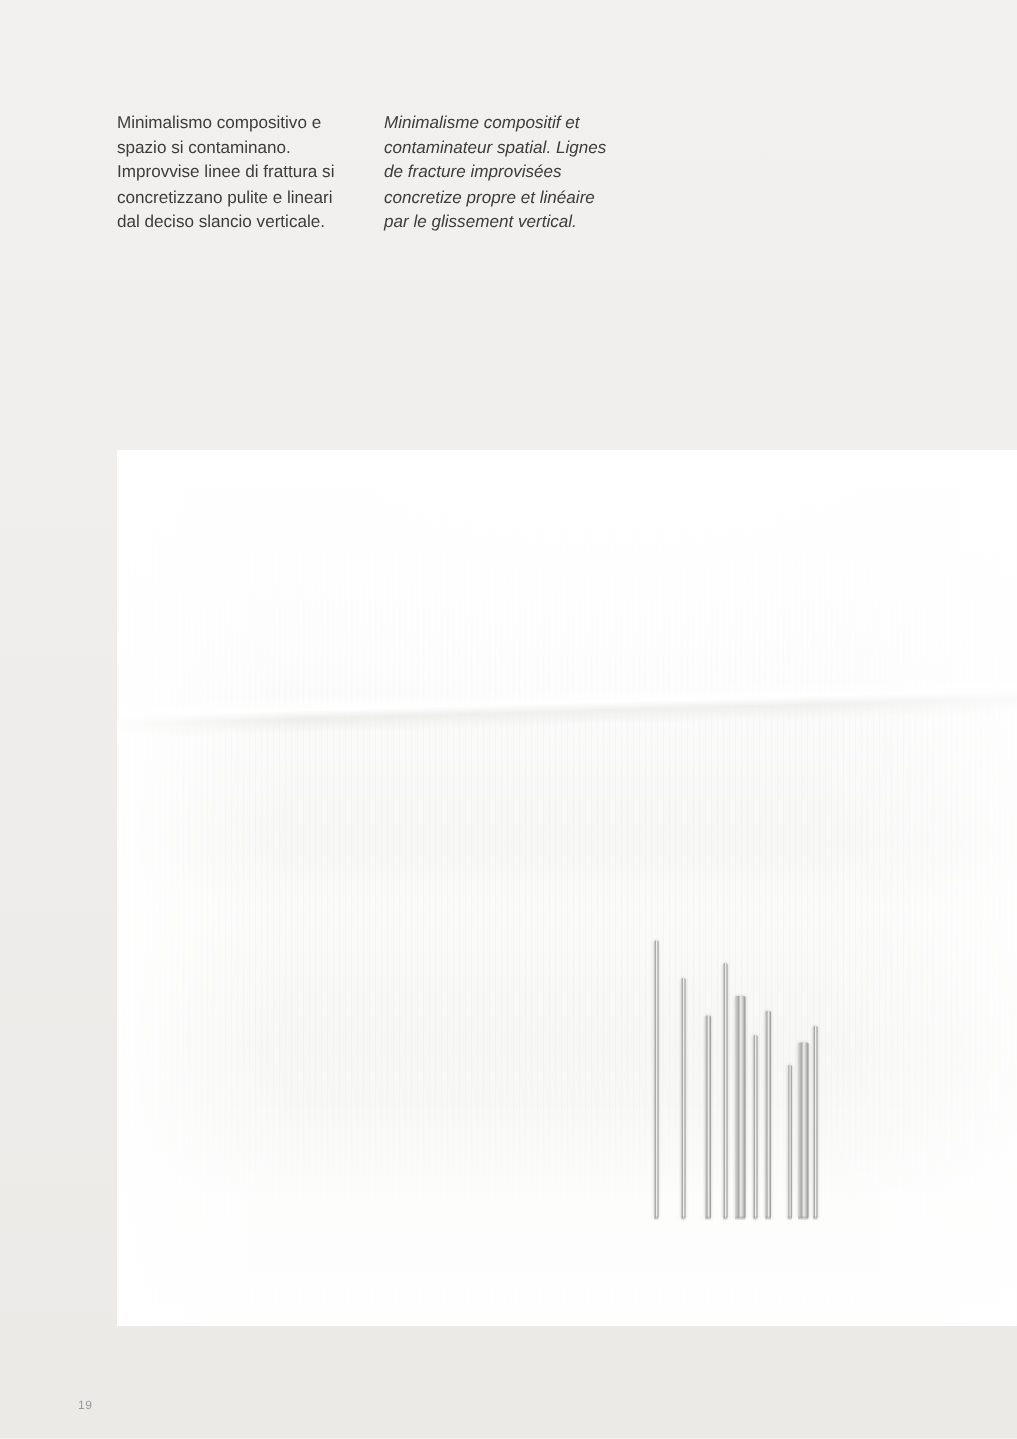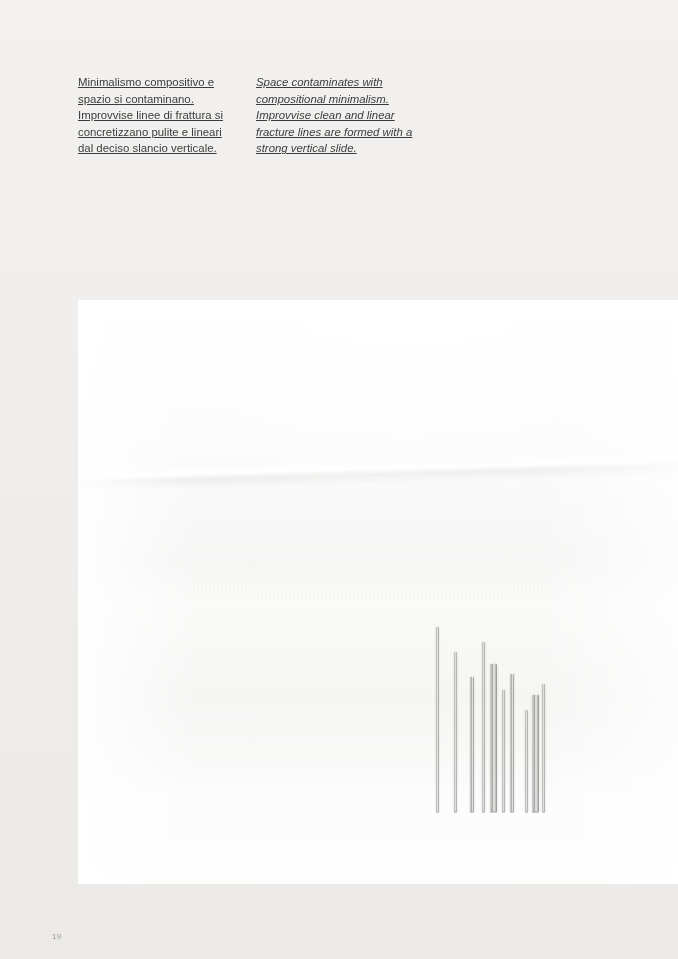--- a/index.html
+++ b/index.html
@@ -42,21 +42,20 @@
     left: 78px;
     width: 526px;
     display: flex;
     gap: 18px;
   }
   .col {
     width: 160px;
     font-size: 11.4px;
     line-height: 16.6px;
     color: #3c3c3c;
-    text-decoration: underline;
   }
   .col p {
     margin: 0;
   }
   .col.it {
     font-style: normal;
   }
   .col.fr, .col.en {
     font-style: italic;
   }
@@ -169,22 +168,22 @@
 </head>
 <body>
 
 <div class="page">
 
 
   <div class="columns">
     <div class="col it">
       <p>Minimalismo compositivo e spazio si contaminano. Improvvise linee di frattura si concretizzano pulite e lineari dal deciso slancio verticale.</p>
     </div>
-    <div class="col en">
-      <p>Space contaminates with compositional minimalism. Improvvise clean and linear fracture lines are formed with a strong vertical slide.</p>
+    <div class="col fr">
+      <p>Minimalisme compositif et contaminateur spatial. Lignes de fracture improvisées concretize propre et linéaire par le glissement vertical.</p>
     </div>
   </div>
 
   <div class="photo">
     <div class="photo-inner"></div>
     <div class="slats upper"></div>
     <div class="slats lower"></div>
     <div class="wall-line"></div>
     <div class="glow-top"></div>
     <div class="glow-bottom"></div>

